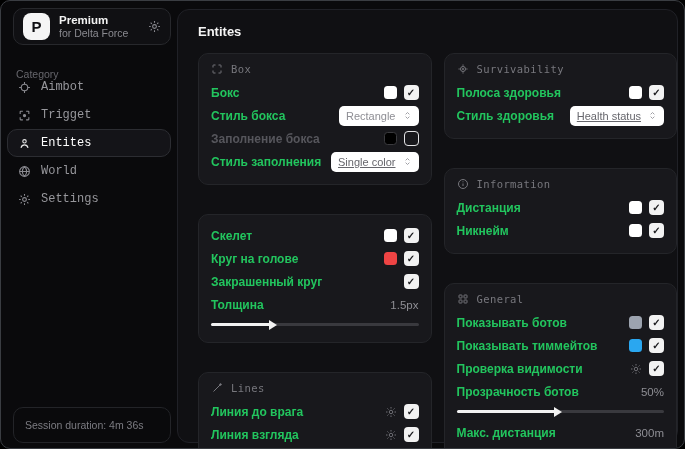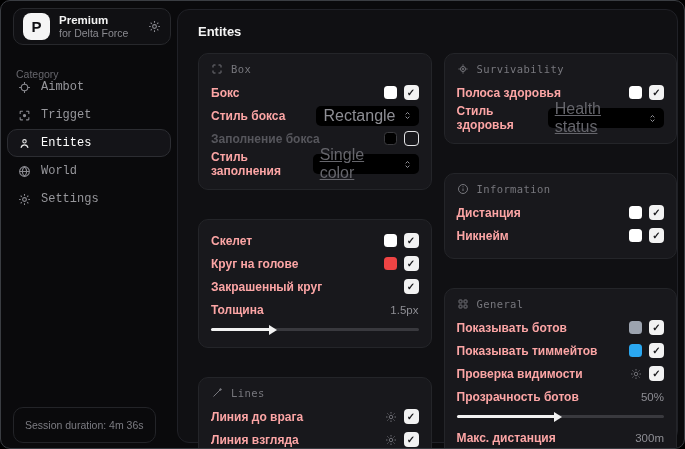--- a/index.html
+++ b/index.html
@@ -21,53 +21,53 @@
   .hdr-gear { color:#8a8a90; display:flex; }
 
   .category-label { position:absolute; left:15px; top:67px; color:#66666c; font-size:10.5px; }
   .nav { position:absolute; left:6px; top:72px; right:4px;font-family:Liberation Mono, monospace; }
   .nav-item { height:28px; display:flex; align-items:center; gap:10px; padding-left:10px;
               color:#97979c; font-size:12px; border:1px solid transparent; border-radius:10px; }
   .nav-item .nicon { display:flex; color:#8a8a90; }
   .nav-item.active { background:#141418; border-color:#2c2d32; color:#fff; }
   .nav-item.active .nicon { color:#e6e6e6; }
 
-  .session-card { position:absolute; left:12px; bottom:5px; width:143px; height:36px;
+  .session-card { position:absolute; left:12px; bottom:5px; width:158px; height:36px;
                   border:1px solid #232428; border-radius:10px; display:flex; align-items:center;
                   padding-left:11px; color:#7c7c82; font-size:10.5px; }
 
   
   .main { position:absolute; left:176px; top:8px; width:501px; height:434px;
           background:#101013; border:1px solid #202127; border-radius:12px; padding:12px 0 0 10px; }
   .main-title { color:#f5f5f5; font-size:13px; font-weight:bold; margin:2px 0 14px 10px; }
   .cols { display:flex; gap:12px; padding-left:10px; align-items:flex-start; }
   .col { width:236px; display:flex; flex-direction:column; gap:29px; }
 
   .panel { background:#18181c; border:1px solid #242529; border-radius:10px; padding:9px 12px 11px; }
   .panel-hd { display:flex; align-items:center; gap:8px; color:#77777d;
               font-family:"DejaVu Sans Mono", monospace; font-size:10.5px; letter-spacing:.4px;
               margin-bottom:6px; }
   .panel-hd .picon { display:flex; color:#77777d; }
 
   .row { min-height:23px; display:flex; align-items:center; justify-content:space-between; }
-  .row-label { color:#fca5a5; font-size:12px; font-weight:bold; }
+  .row-label { color:#22c55e; font-size:12px; font-weight:bold; }
   .row-label.muted { color:#56565c; }
   .ctrls { display:flex; align-items:center; gap:7px; }
 
   .swatch { width:13px; height:13px; border-radius:3.5px; }
   .swatch.black { border:1px solid #3a3a3e; }
 
   .checkbox { width:15px; height:15px; border-radius:4px; display:flex;
               align-items:center; justify-content:center; }
   .checkbox.checked { background:#f2f2f2; }
   .checkbox.checked::after { content:"✓"; color:#17171a; font-size:10px; font-weight:bold; }
   .checkbox.unchecked { background:transparent; border:1.5px solid #e3e3e5; }
 
-  .dropdown { height:20px; background:#000000; border-radius:5px; padding:0 7px;
-              display:flex; align-items:center; gap:7px; color:#8e8e94; font-size:16px; }
+  .dropdown { height:20px; background:#ffffff; border-radius:5px; padding:0 7px;
+              display:flex; align-items:center; gap:7px; color:#8e8e94; font-size:11px; }
   .dropdown .dicon { display:flex; color:#9a9aa0; }
   .dropdown.dim { color:#66666c;text-decoration:underline; }
 
   .value-label { color:#8e8e94; font-size:11.5px; }
   .slider { position:relative; height:10px; margin:3px 0 2px; }
   .slider .track { position:absolute; left:0; right:0; top:4px; height:3px; background:#39393e; border-radius:2px; }
   .slider .fill { position:absolute; left:0; top:4px; height:3px; background:#f2f2f2; border-radius:2px; }
   .slider .thumb { position:absolute; top:0.5px; width:0; height:0; margin-left:-2px;
                    border-top:5px solid transparent; border-bottom:5px solid transparent;
                    border-left:8px solid #f2f2f2; }

